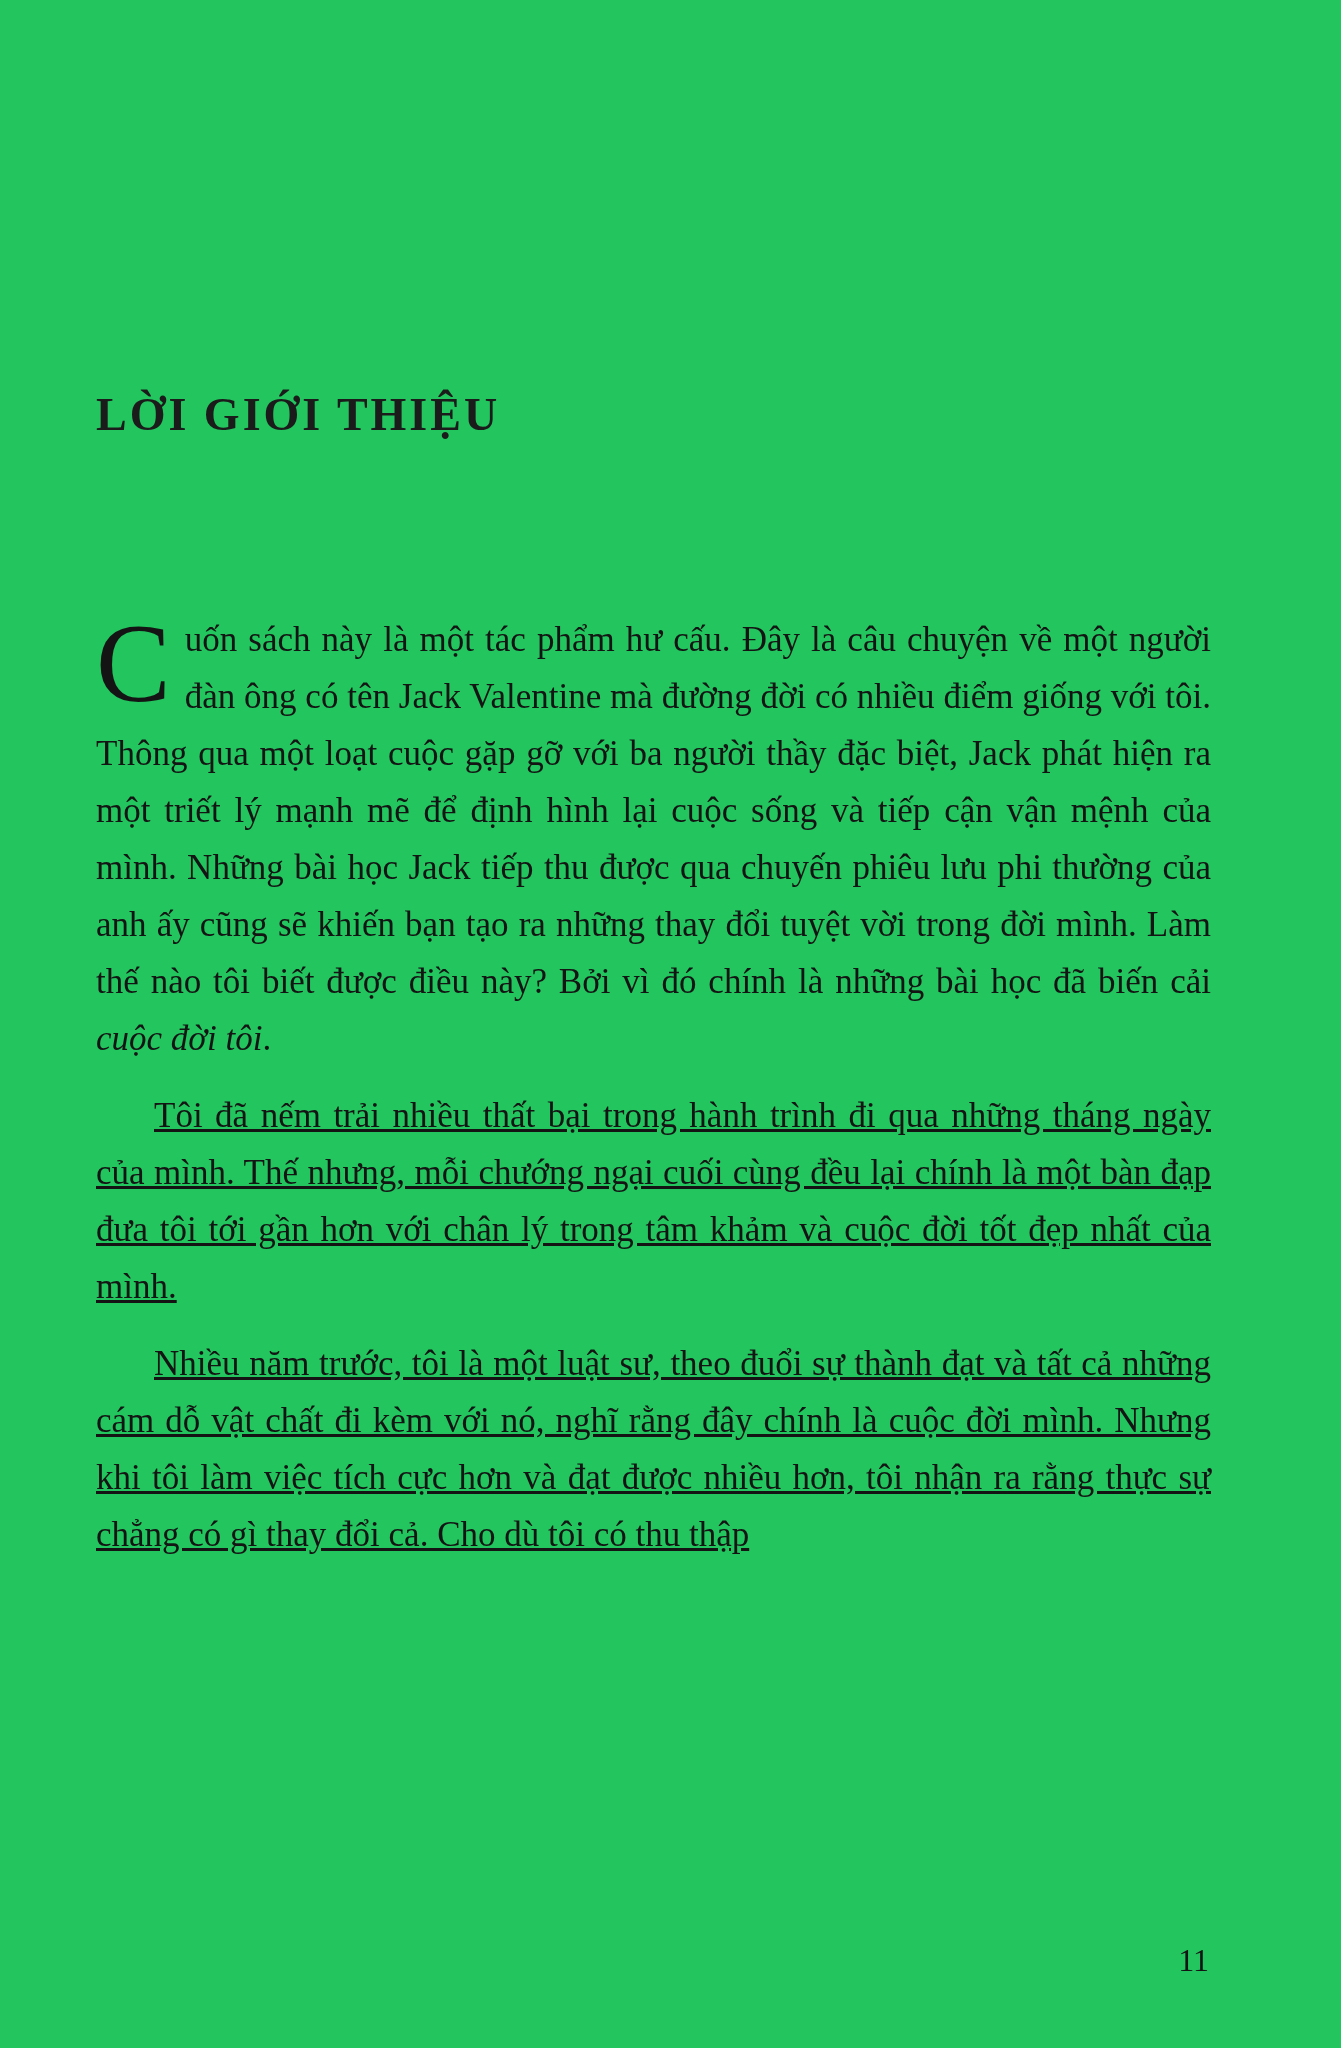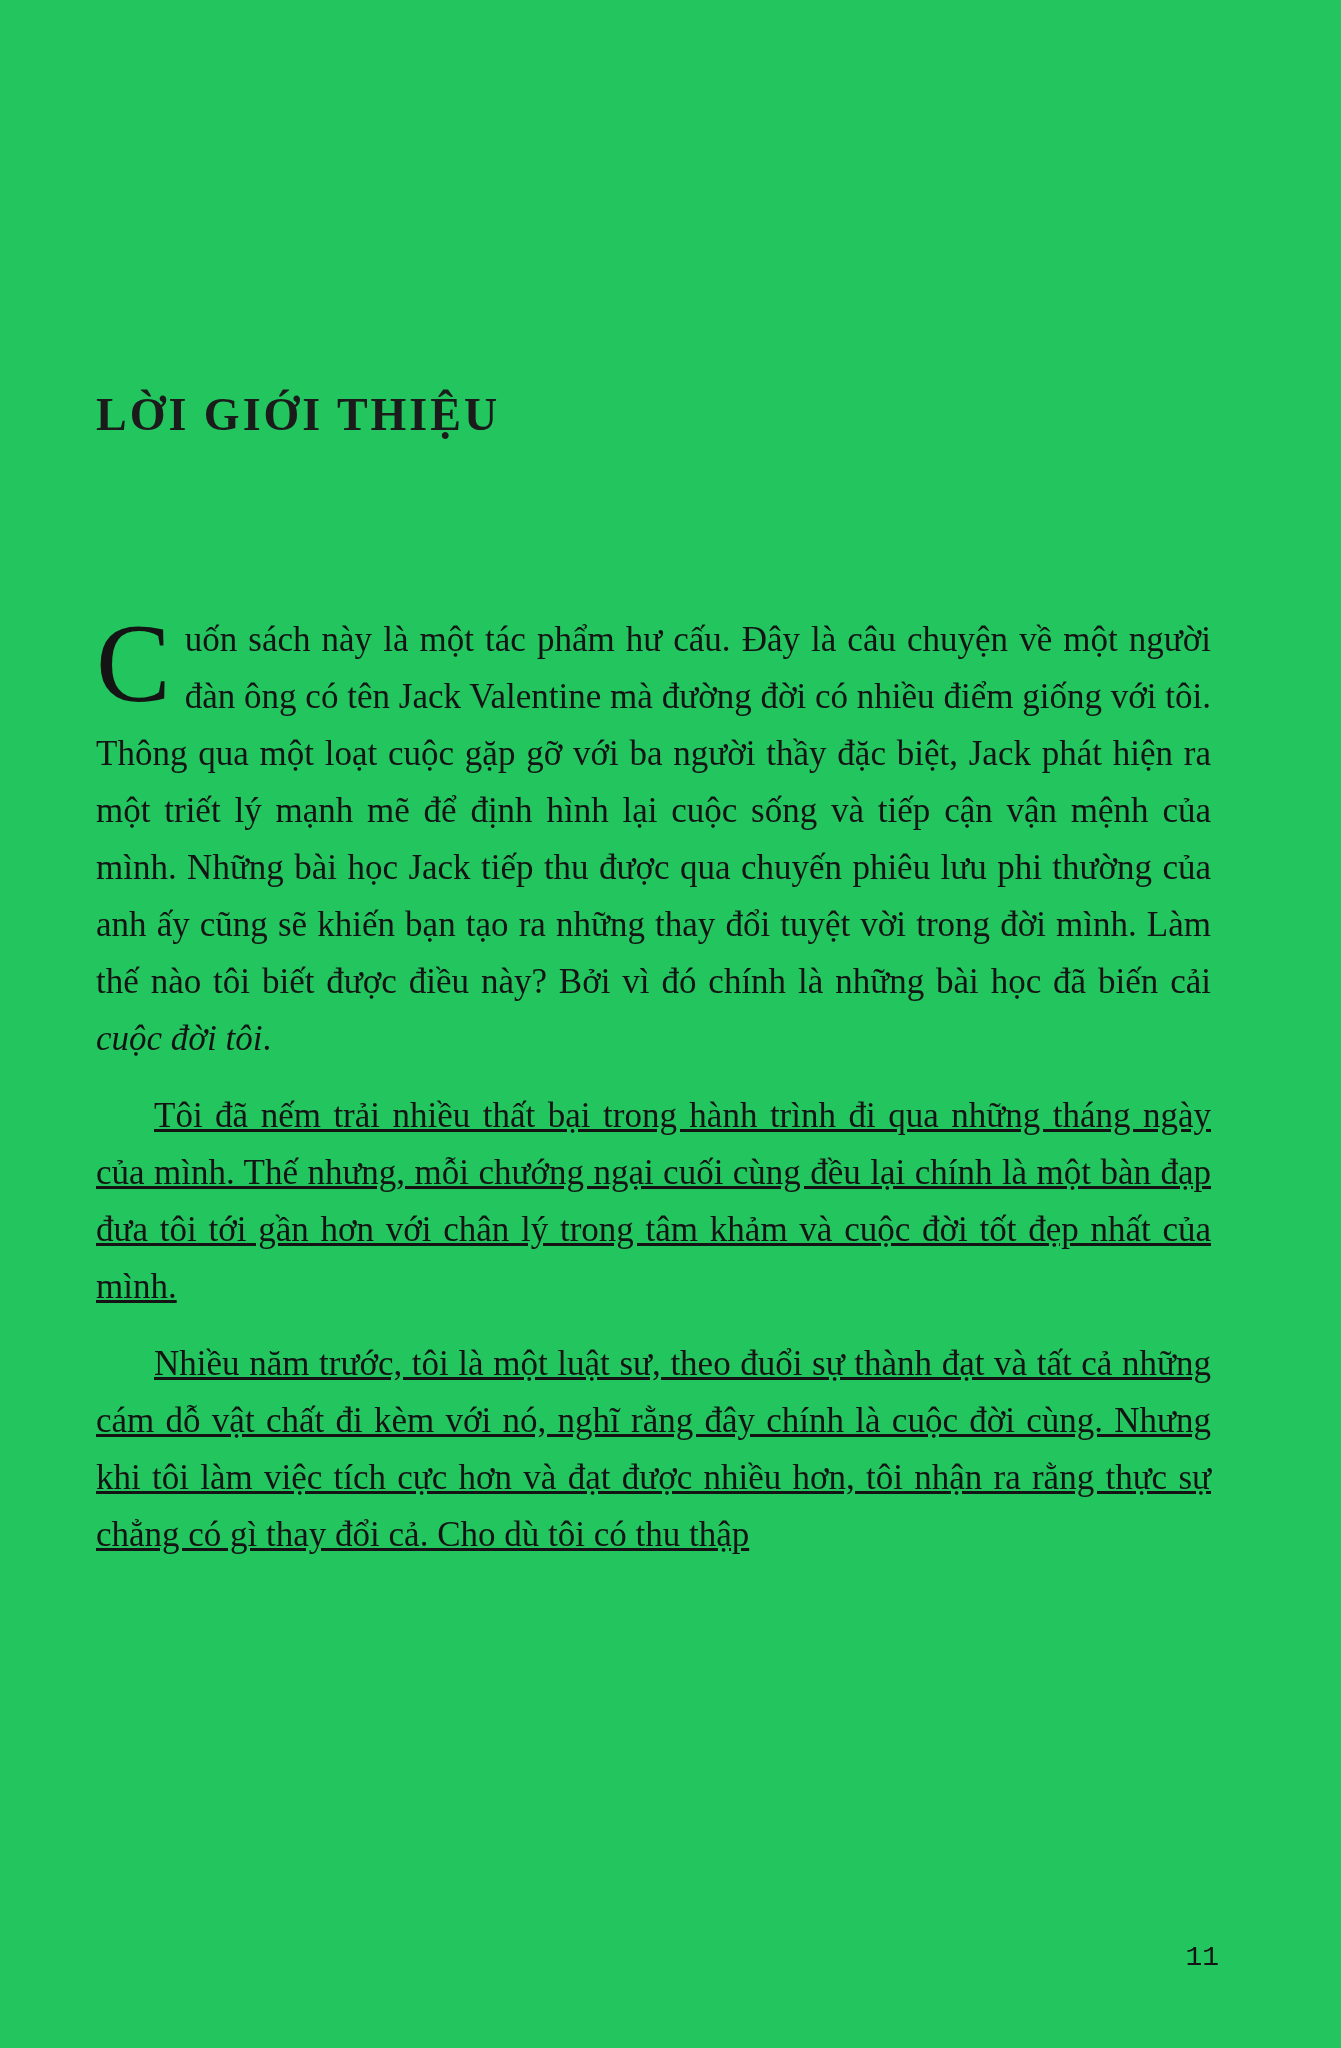--- a/index.html
+++ b/index.html
@@ -49,33 +49,33 @@
   .dropcap {
     float: left;
     font-size: 112px;
     line-height: 0.85;
     padding: 5px 14px 0 0;
     font-weight: 400;
     color: #141414;
   }
   .page-number {
     position: absolute;
-    right: 142px;
+    right: 152px;
     top: 1942px;
-    font-size: 28px;
+    font-size: 32px;
     color: #141414;
-    font-family: Liberation Mono, monospace;
+    font-family: Liberation Serif, serif;
   }
 </style>
 </head>
 <body>
 
 <div class="page">
   <div class="content">
     <h1 class="chapter-title">LỜI GIỚI THIỆU</h1>
     <div class="body-text">
       <p><span class="dropcap">C</span><span>uốn sách này là một tác phẩm hư cấu. Đây là câu chuyện về một người đàn ông có tên Jack Valentine mà đường đời có nhiều điểm giống với tôi. Thông qua một loạt cuộc gặp gỡ với ba người thầy đặc biệt, Jack phát hiện ra một triết lý mạnh mẽ để định hình lại cuộc sống và tiếp cận vận mệnh của mình. Những bài học Jack tiếp thu được qua chuyến phiêu lưu phi thường của anh ấy cũng sẽ khiến bạn tạo ra những thay đổi tuyệt vời trong đời mình. Làm thế nào tôi biết được điều này? Bởi vì đó chính là những bài học đã biến cải </span><em>cuộc đời tôi</em><span>.</span></p>
       <p class="indented">Tôi đã nếm trải nhiều thất bại trong hành trình đi qua những tháng ngày của mình. Thế nhưng, mỗi chướng ngại cuối cùng đều lại chính là một bàn đạp đưa tôi tới gần hơn với chân lý trong tâm khảm và cuộc đời tốt đẹp nhất của mình.</p>
-      <p class="indented">Nhiều năm trước, tôi là một luật sư, theo đuổi sự thành đạt và tất cả những cám dỗ vật chất đi kèm với nó, nghĩ rằng đây chính là cuộc đời cùng. Nhưng khi tôi làm việc tích cực hơn và đạt được nhiều hơn, tôi nhận ra rằng thực sự chẳng có gì thay đổi cả. Cho dù tôi có thu thập</p>
+      <p class="indented">Nhiều năm trước, tôi là một luật sư, theo đuổi sự thành đạt và tất cả những cám dỗ vật chất đi kèm với nó, nghĩ rằng đây chính là cuộc đời mình. Nhưng khi tôi làm việc tích cực hơn và đạt được nhiều hơn, tôi nhận ra rằng thực sự chẳng có gì thay đổi cả. Cho dù tôi có thu thập</p>
     </div>
   </div>
   <div class="page-number">11</div>
 </div>
 
 </body></html>

